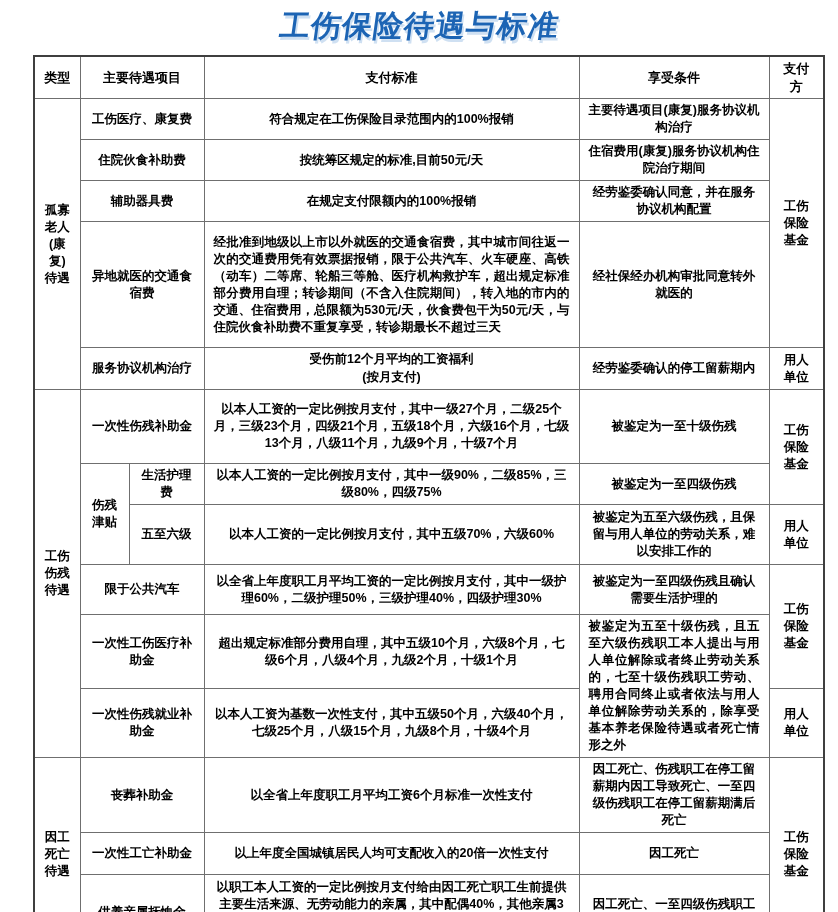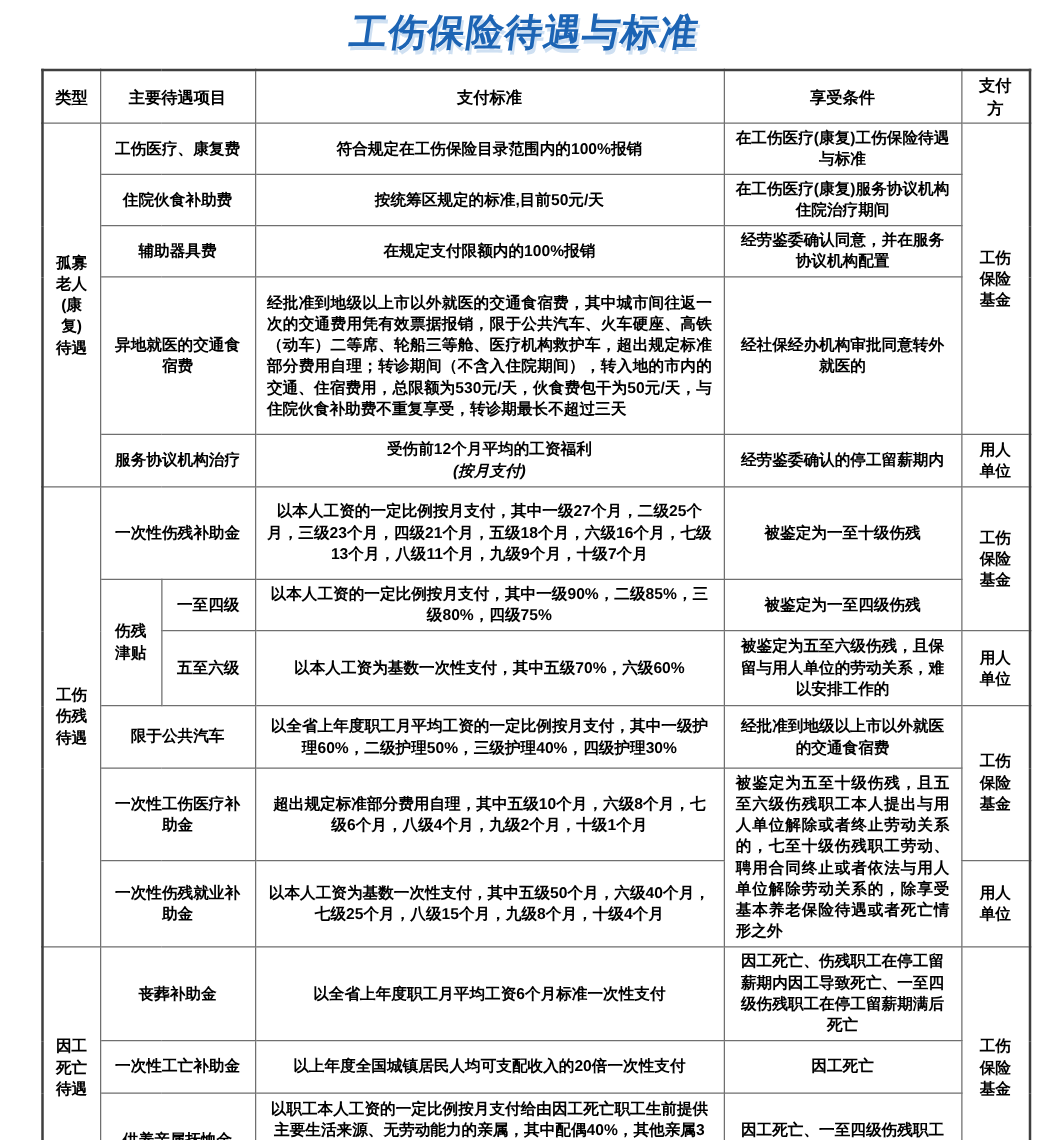--- a/index.html
+++ b/index.html
@@ -44,21 +44,21 @@
     color: #000000;
     word-break: break-all;
     overflow: hidden;
   }
   th { font-size: 13px; font-weight: 700; }
   td.jl {
     text-align: justify;
     text-justify: inter-ideograph;
     text-align-last: left;
   }
-  .std2 { margin-top: 1px; font-style: italic; }
+  .std2 { margin-top: 1px; }
 </style>
 </head>
 <body>
 
 <div class="page">
 
   <div class="title-wrap">
     <span class="title">工伤保险待遇与标准</span>
   </div>
 
@@ -78,27 +78,27 @@
       <th colspan="2">主要待遇项目</th>
       <th>支付标准</th>
       <th>享受条件</th>
       <th>支付方</th>
     </tr>
 
     <tr style="height:39px">
       <td rowspan="5">孤寡老人(康复)待遇</td>
       <td colspan="2">工伤医疗、康复费</td>
       <td>符合规定在工伤保险目录范围内的100%报销</td>
-      <td>在工伤医疗(康复)工伤保险待遇与标准</td>
+      <td>主要待遇项目(康复)服务协议机构治疗</td>
       <td rowspan="4">工伤保险基金</td>
     </tr>
     <tr style="height:40px">
       <td colspan="2">住院伙食补助费</td>
       <td>按统筹区规定的标准,目前50元/天</td>
-      <td>在工伤医疗(康复)服务协议机构住院治疗期间</td>
+      <td>住宿费用(康复)服务协议机构住院治疗期间</td>
     </tr>
     <tr style="height:38px">
       <td colspan="2">辅助器具费</td>
       <td>在规定支付限额内的100%报销</td>
       <td>经劳鉴委确认同意，并在服务协议机构配置</td>
     </tr>
     <tr style="height:126px">
       <td colspan="2">异地就医的交通食宿费</td>
       <td class="jl">经批准到地级以上市以外就医的交通食宿费，其中城市间往返一次的交通费用凭有效票据报销，限于公共汽车、火车硬座、高铁（动车）二等席、轮船三等舱、医疗机构救护车，超出规定标准部分费用自理；转诊期间（不含入住院期间），转入地的市内的交通、住宿费用，总限额为530元/天，伙食费包干为50元/天，与住院伙食补助费不重复享受，转诊期最长不超过三天</td>
       <td>经社保经办机构审批同意转外就医的</td>
@@ -115,34 +115,34 @@
 
     <tr style="height:74px">
       <td rowspan="6">工伤伤残待遇</td>
       <td colspan="2">一次性伤残补助金</td>
       <td>以本人工资的一定比例按月支付，其中一级27个月，二级25个月，三级23个月，四级21个月，五级18个月，六级16个月，七级13个月，八级11个月，九级9个月，十级7个月</td>
       <td>被鉴定为一至十级伤残</td>
       <td rowspan="2">工伤保险基金</td>
     </tr>
     <tr style="height:41px">
       <td rowspan="2">伤残津贴</td>
-      <td>一至四级</td>
+      <td>生活护理费</td>
       <td>以本人工资的一定比例按月支付，其中一级90%，二级85%，三级80%，四级75%</td>
       <td>被鉴定为一至四级伤残</td>
     </tr>
     <tr style="height:60px">
       <td>五至六级</td>
-      <td>以本人工资为基数一次性支付，其中五级70%，六级60%</td>
+      <td>以本人工资的一定比例按月支付，其中五级70%，六级60%</td>
       <td>被鉴定为五至六级伤残，且保留与用人单位的劳动关系，难以安排工作的</td>
       <td>用人单位</td>
     </tr>
     <tr style="height:50px">
       <td colspan="2">限于公共汽车</td>
       <td>以全省上年度职工月平均工资的一定比例按月支付，其中一级护理60%，二级护理50%，三级护理40%，四级护理30%</td>
-      <td>经批准到地级以上市以外就医的交通食宿费</td>
+      <td>被鉴定为一至四级伤残且确认需要生活护理的</td>
       <td rowspan="2">工伤保险基金</td>
     </tr>
     <tr style="height:61px">
       <td colspan="2">一次性工伤医疗补助金</td>
       <td>超出规定标准部分费用自理，其中五级10个月，六级8个月，七级6个月，八级4个月，九级2个月，十级1个月</td>
       <td rowspan="2" class="jl">被鉴定为五至十级伤残，且五至六级伤残职工本人提出与用人单位解除或者终止劳动关系的，七至十级伤残职工劳动、聘用合同终止或者依法与用人单位解除劳动关系的，除享受基本养老保险待遇或者死亡情形之外</td>
     </tr>
     <tr style="height:57px">
       <td colspan="2">一次性伤残就业补助金</td>
       <td>以本人工资为基数一次性支付，其中五级50个月，六级40个月，七级25个月，八级15个月，九级8个月，十级4个月</td>

